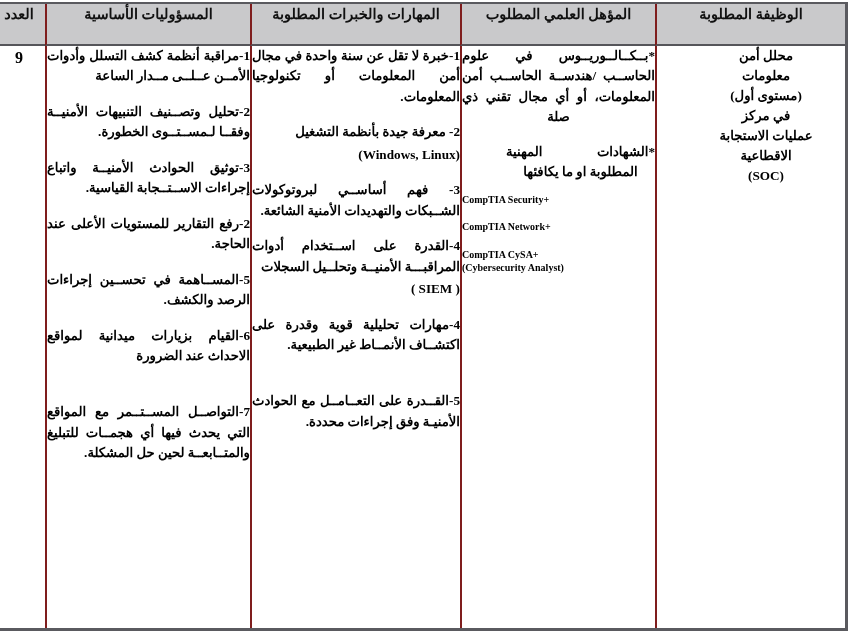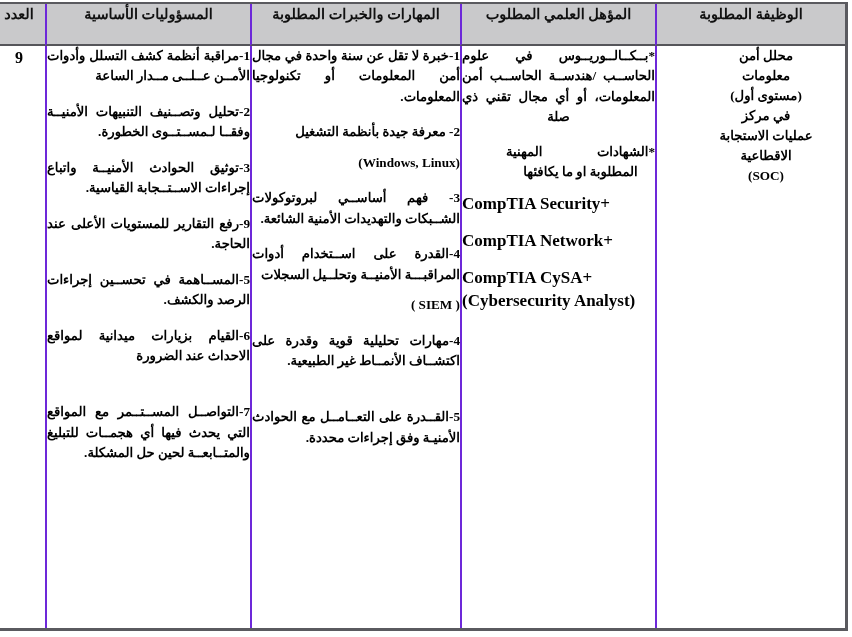--- a/index.html
+++ b/index.html
@@ -31,21 +31,21 @@
     table-layout: fixed;
     direction: rtl;
     border-right: 3px solid #5a5a5f;
     border-left: 3px solid #5a5a5f;
     border-top: 2px solid #5a5a5f;
     border-bottom: 3px solid #5a5a5f;
     background: #ffffff;
   }
   table.job-table th,
   table.job-table td {
-    border-left: 2px solid #6d28d9;
+    border-left: 2px solid #7f1d1d;
     vertical-align: top;
     padding: 0;
   }
   table.job-table th:last-child,
   table.job-table td:last-child {
     border-left: none;
   }
   thead th {
     background: #c9c9cb;
     border-bottom: 2px solid #55555a;
@@ -102,40 +102,40 @@
     text-align-last: center;
     margin: 0 0 14px 0;
     line-height: 1.55;
   }
   .qual-para.tight { margin-bottom: 10px; margin-left: 44px; }
   .cert {
     direction: ltr;
     unicode-bidi: isolate;
     text-align: left;
     margin: 0 0 14px 0;
-    font-size: 17px;
+    font-size: 10px;
     font-weight: bold;
     line-height: 1.35;
   }
   .cert:last-child { margin-bottom: 9px; }
   .cert .sub { display: block; }
 
   .list-para {
     text-align: justify;
     text-align-last: right;
     margin: 0 0 15px 0;
     line-height: 1.55;
   }
   .list-para:last-child { margin-bottom: 0; margin-top: 36px; }
   .centered-latin {
     display: block;
     direction: ltr;
     unicode-bidi: isolate;
     text-align: center;
-    margin-top: 10px;
+    margin-top: 2px;
   }
 </style>
 </head>
 <body>
 
 <div class="page">
 
   <table class="job-table">
     <colgroup>
       <col class="c-job">
@@ -213,21 +213,21 @@
           </p>
           <p class="list-para">
             <span>5-القــدرة على التعــامــل مع الحوادث الأمنيـة وفق إجراءات محددة.</span>
           </p>
         </td>
 
         <td class="cell">
           <p class="list-para">1-مراقبة أنظمة كشف التسلل وأدوات الأمــن عــلــى مــدار الساعة</p>
           <p class="list-para">2-تحليل وتصــنيف التنبيهات الأمنيــة وفقــا لـمســتــوى الخطورة.</p>
           <p class="list-para">3-توثيق الحوادث الأمنيــة واتباع إجراءات الاســتــجابة القياسية.</p>
-          <p class="list-para">9-رفع التقارير للمستويات الأعلى عند الحاجة.</p>
+          <p class="list-para">2-رفع التقارير للمستويات الأعلى عند الحاجة.</p>
           <p class="list-para">5-المســاهمة في تحســين إجراءات الرصد والكشف.</p>
           <p class="list-para">6-القيام بزيارات ميدانية لمواقع الاحداث عند الضرورة</p>
           <p class="list-para">7-التواصــل المســتــمر مع المواقع التي يحدث فيها أي هجمــات للتبليغ والمتــابعــة لحين حل المشكلة.</p>
         </td>
 
         <td class="cell cell-count">9</td>
 
       </tr>
     </tbody>
   </table>

